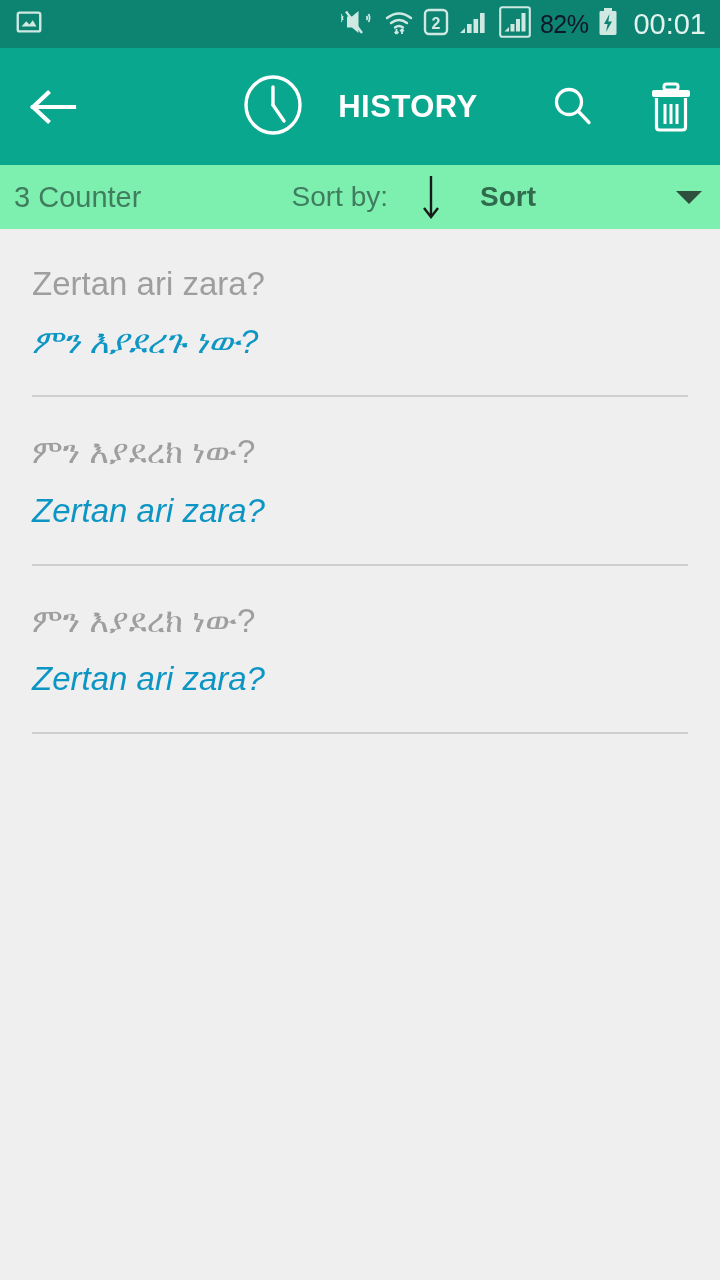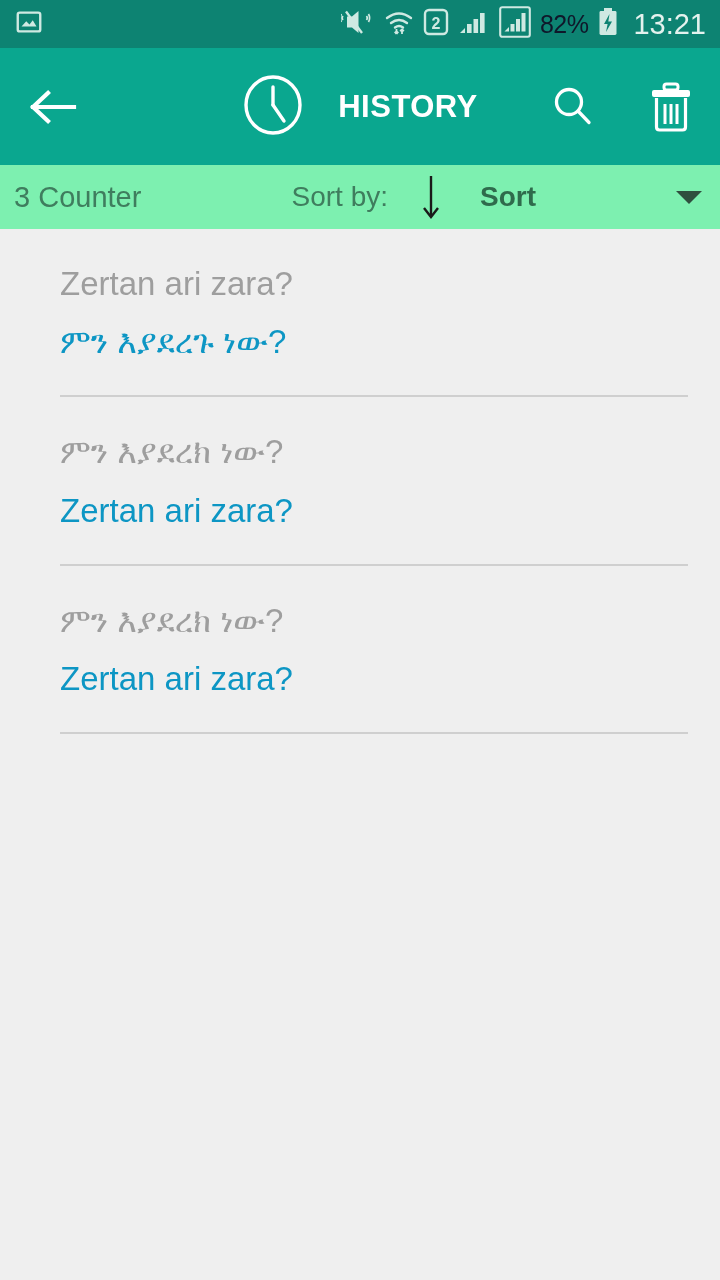--- a/index.html
+++ b/index.html
@@ -104,38 +104,38 @@
   }
   .spinner-caret{
     margin-left:122px;
     display:flex; align-items:center;
   }
 
   
   .history-list{
     background:#efefef;
     width:100%;
-    padding-left:28px;
   }
   .history-item{
     padding:34px 0 0 0;
     margin:0 32px;
   }
   .hi-source{
     font-size:33px;
     color:#9e9e9e;
     line-height:1.28;
     white-space:nowrap;
   }
   .hi-target{
     font-size:33px;
     color:#0d96c4;
     line-height:1.28;
     margin-top:16px;
     white-space:nowrap;
+    font-style:italic;
   }
   .hi-divider{
     height:2px;
     background:#cfcfcf;
     margin-top:32px;
   }
 </style>
 </head>
 <body>
 
@@ -198,21 +198,21 @@
     <span class="battery-text">82%</span>
 
     <span class="sb-icon">
       <svg width="22" height="30" viewBox="0 0 22 30">
         <rect x="7" y="1" width="8" height="3" fill="#cfe9e2"></rect>
         <rect x="2.5" y="4" width="17" height="24" rx="1.4" fill="#cfe9e2"></rect>
         <path d="M12.5 7 L7 17 L10.6 17 L9 25 L15 14.5 L11.3 14.5 Z" fill="#0d8372"></path>
       </svg>
     </span>
 
-    <span class="clock-text">13:21</span>
+    <span class="clock-text">00:01</span>
   </div>
 </div>
 
 <div class="app-bar">
 
   <div class="back-btn">
     <svg width="52" height="40" viewBox="0 0 52 40">
       <line x1="48" y1="20" x2="7" y2="20" stroke="#ffffff" stroke-width="4.2" stroke-linecap="square"></line>
       <polyline points="22,6 7,20 22,34" fill="none" stroke="#ffffff" stroke-width="4.2" stroke-linecap="square" stroke-linejoin="miter"></polyline>
     </svg>

